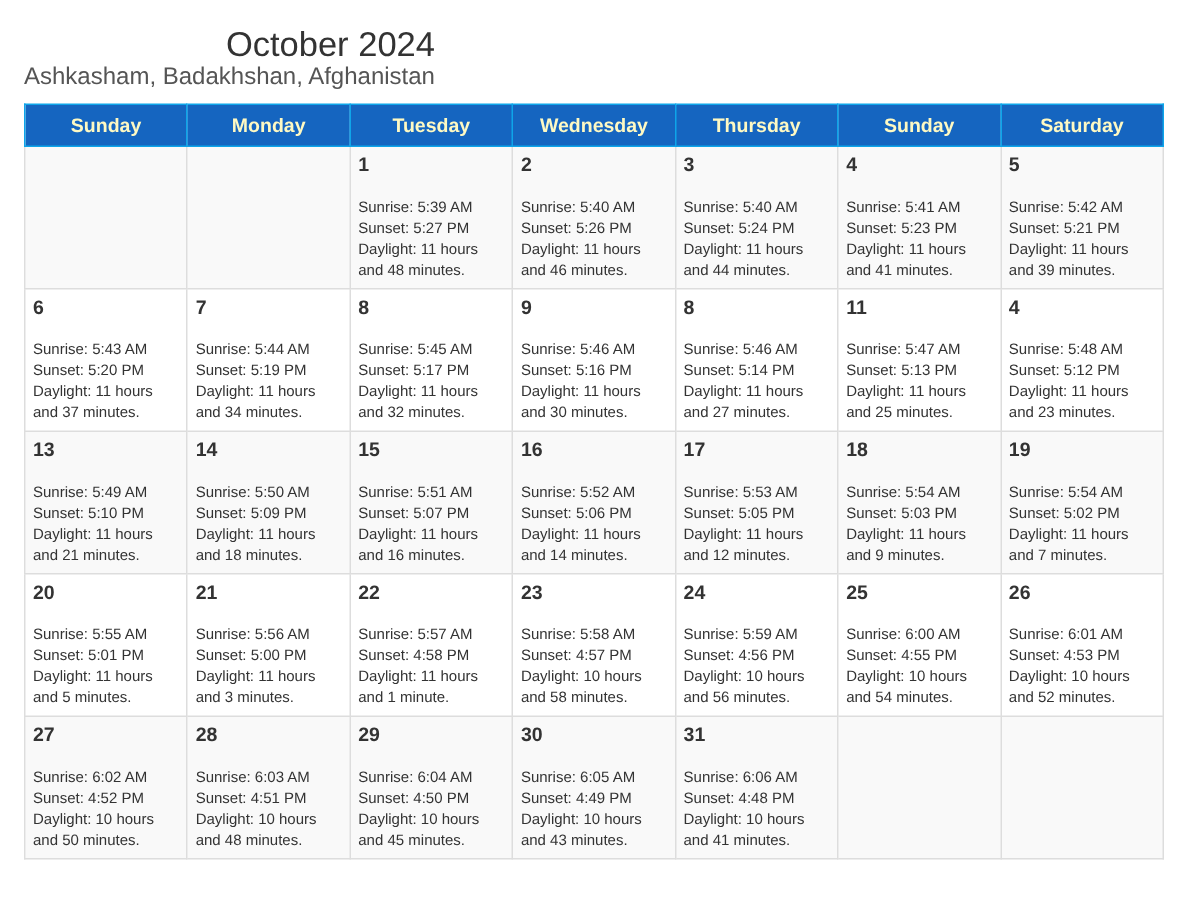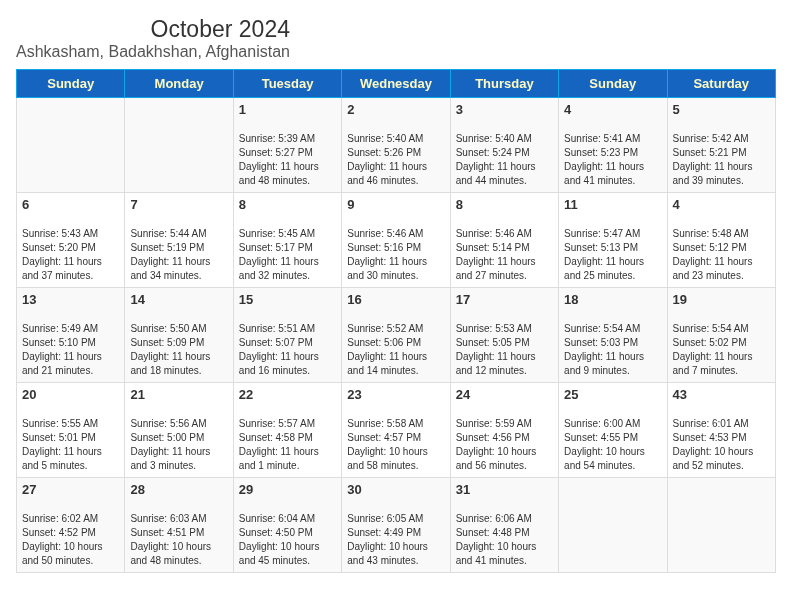--- a/index.html
+++ b/index.html
@@ -211,21 +211,21 @@
         </td>
         <td>
           <span class="day-number">24</span>
           <div class="day-info">Sunrise: 5:59 AM<br>Sunset: 4:56 PM<br>Daylight: 10 hours and 56 minutes.</div>
         </td>
         <td>
           <span class="day-number">25</span>
           <div class="day-info">Sunrise: 6:00 AM<br>Sunset: 4:55 PM<br>Daylight: 10 hours and 54 minutes.</div>
         </td>
         <td>
-          <span class="day-number">43</span>
+          <span class="day-number">26</span>
           <div class="day-info">Sunrise: 6:01 AM<br>Sunset: 4:53 PM<br>Daylight: 10 hours and 52 minutes.</div>
         </td>
       </tr>
       <tr>
         <td>
           <span class="day-number">27</span>
           <div class="day-info">Sunrise: 6:02 AM<br>Sunset: 4:52 PM<br>Daylight: 10 hours and 50 minutes.</div>
         </td>
         <td>
           <span class="day-number">28</span>

